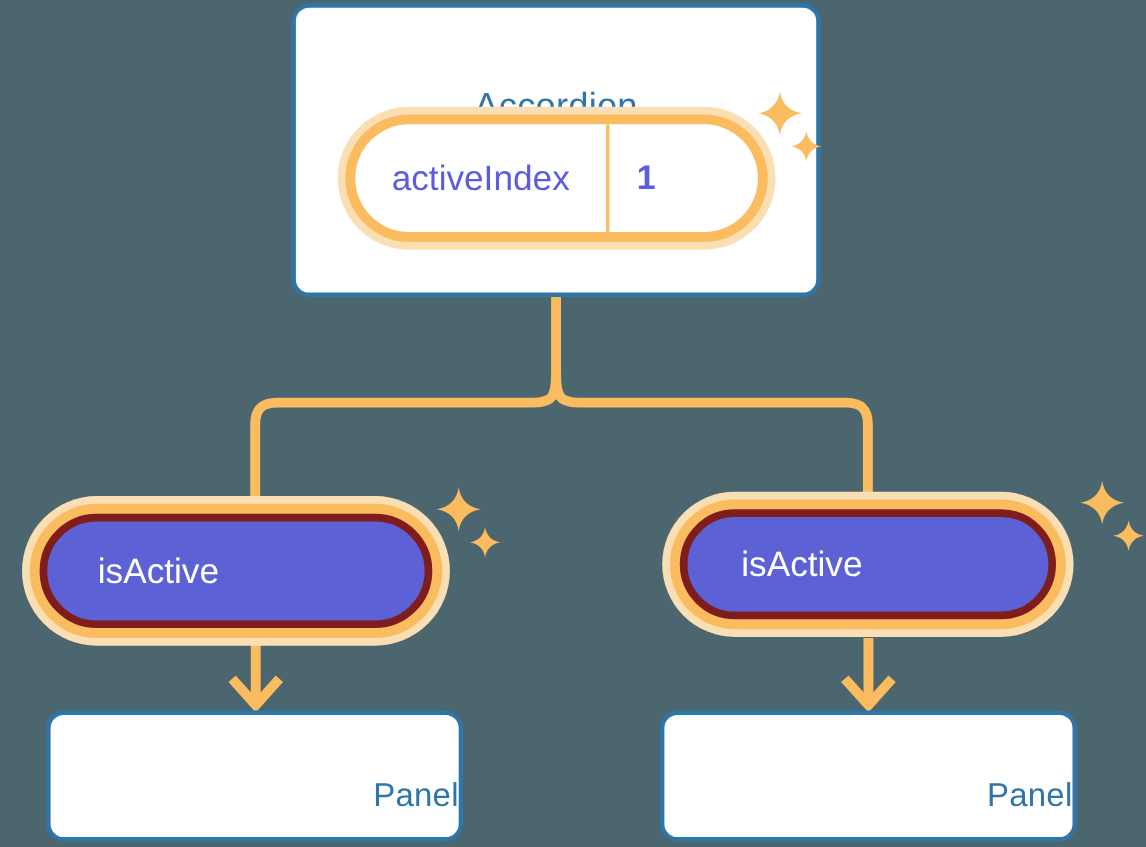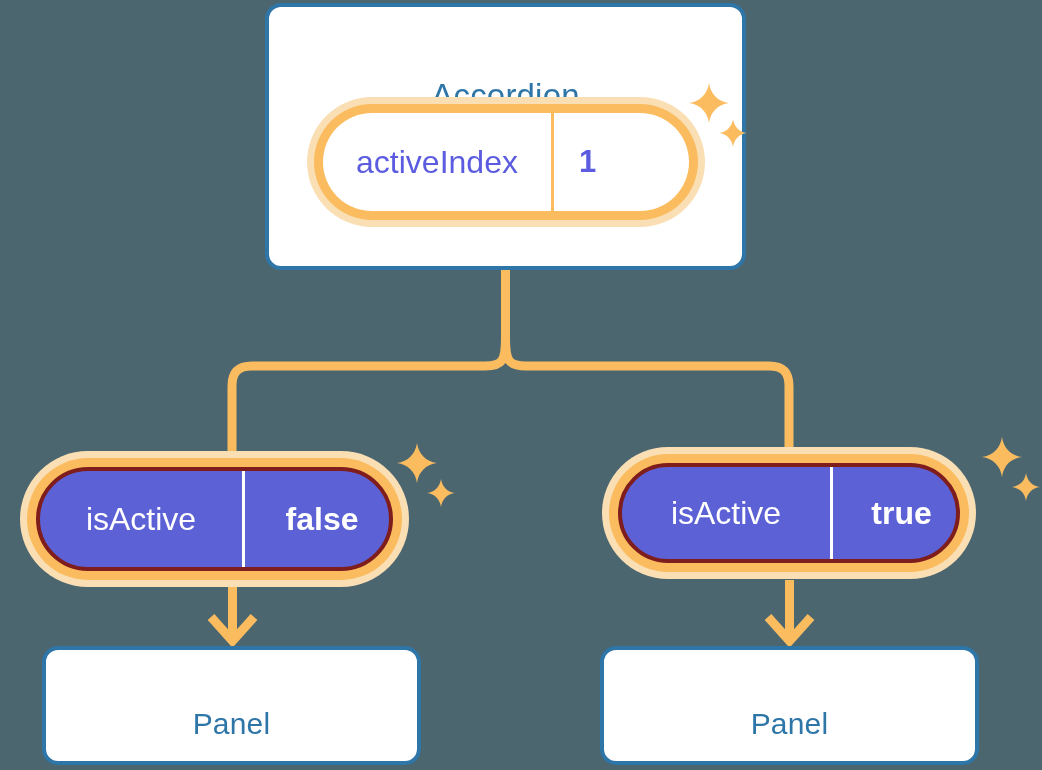--- a/index.html
+++ b/index.html
@@ -65,21 +65,21 @@
     left: 0;
     right: 0;
     top: 34px;
   }
 
   .panel-card {
     width: 379px;
     height: 119px;
     display: flex;
     align-items: center;
-    justify-content: center;
+    justify-content: flex-end;
   }
   #panel-left  { left: 42px;  top: 646px; }
   #panel-right { left: 600px; top: 646px; }
   .panel-card .card-title { font-size: 30px; }
 
   
   
   .pill-glow {
     position: absolute;
     border-radius: 999px;
@@ -123,21 +123,21 @@
   .pill-light .pill-value {
     color: #5c5ce0;
   }
   .pill-light .pill-value {
     border-left: 3px solid #fabc5f;
   }
 
   
   .pill-solid .pill-body {
     background: #5c62d6;
-    border: 4px solid #7f1d1d;
+    border: 7px solid #7f1d1d;
   }
   .pill-solid .pill-key,
   .pill-solid .pill-value {
     color: #ffffff;
   }
   .pill-solid .pill-value {
     border-left: 3px solid #ffffff;
   }
 
   
@@ -241,21 +241,20 @@
       <svg width="28" height="28" viewBox="0 0 40 40">
         <path fill="#fabc5f" d="M20 0 C21.6 11.2 28.8 18.4 40 20 C28.8 21.6 21.6 28.8 20 40 C18.4 28.8 11.2 21.6 0 20 C11.2 18.4 18.4 11.2 20 0 Z"></path>
       </svg>
     </span>
   </div>
 
   <div class="pill-glow pill-solid" id="pill-isactive-false">
     <div class="pill-ring">
       <div class="pill-body">
         <span class="pill-cell pill-key">isActive</span>
-        <span class="pill-cell pill-value">false</span>
       </div>
     </div>
   </div>
 
   <div class="sparkle-group" id="sparkles-false">
     <span class="sparkle spark-a">
       <svg width="40" height="40" viewBox="0 0 40 40">
         <path fill="#fabc5f" d="M20 0 C21.6 11.2 28.8 18.4 40 20 C28.8 21.6 21.6 28.8 20 40 C18.4 28.8 11.2 21.6 0 20 C11.2 18.4 18.4 11.2 20 0 Z"></path>
       </svg>
     </span>
@@ -267,21 +266,20 @@
   </div>
 
   <div class="card panel-card" id="panel-left">
     <div class="card-title">Panel</div>
   </div>
 
   <div class="pill-glow pill-solid" id="pill-isactive-true">
     <div class="pill-ring">
       <div class="pill-body">
         <span class="pill-cell pill-key">isActive</span>
-        <span class="pill-cell pill-value">true</span>
       </div>
     </div>
   </div>
 
   <div class="sparkle-group" id="sparkles-true">
     <span class="sparkle spark-a">
       <svg width="40" height="40" viewBox="0 0 40 40">
         <path fill="#fabc5f" d="M20 0 C21.6 11.2 28.8 18.4 40 20 C28.8 21.6 21.6 28.8 20 40 C18.4 28.8 11.2 21.6 0 20 C11.2 18.4 18.4 11.2 20 0 Z"></path>
       </svg>
     </span>

